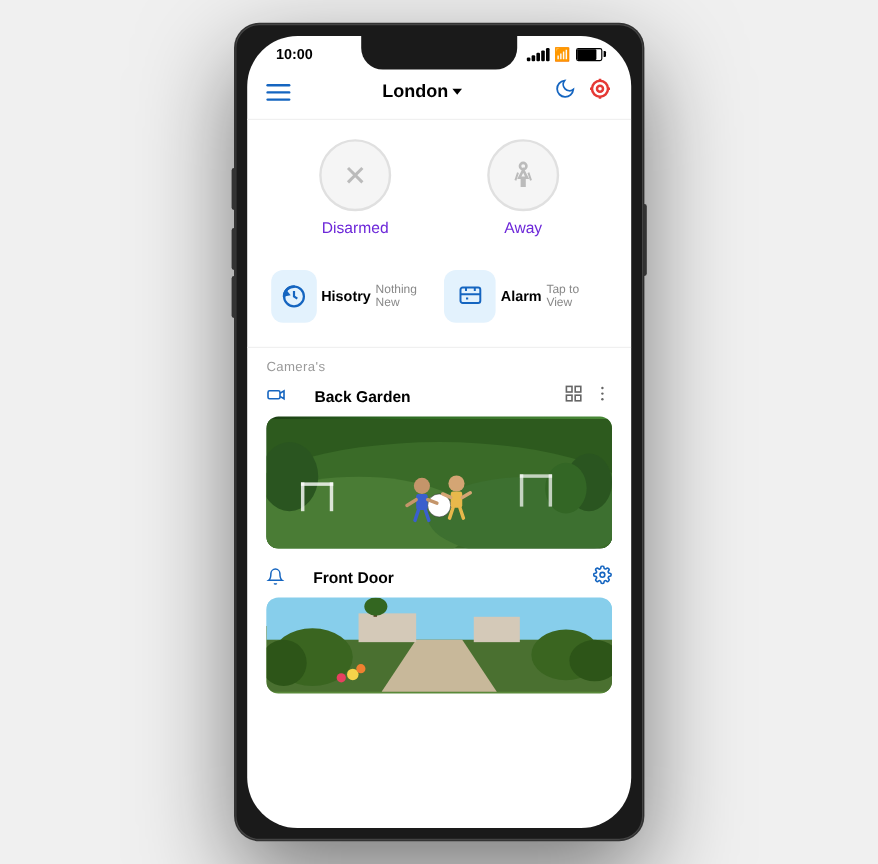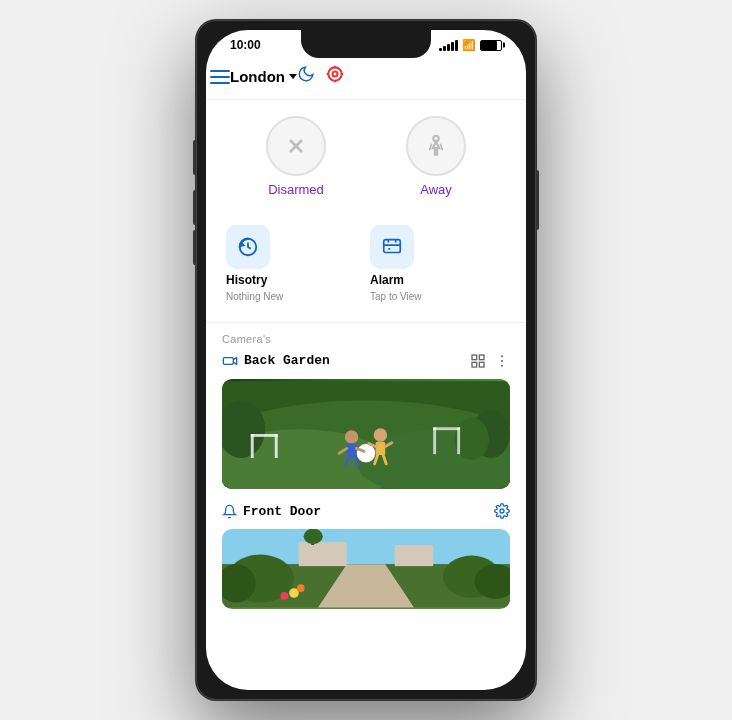--- a/index.html
+++ b/index.html
@@ -127,23 +127,23 @@
     .battery-fill {
       height: 100%;
       width: 80%;
       background: #000;
       border-radius: 1px;
     }
 
     
     .top-nav {
       display: flex;
-      justify-content: flex-start;
-      align-items: center;
-      padding: 8px 4px 10px;
+      justify-content: space-between;
+      align-items: center;
+      padding: 8px 16px 10px;
       border-bottom: 1px solid #f0f0f0;
     }
 
     .hamburger-icon {
       display: flex;
       flex-direction: column;
       gap: 4px;
       cursor: pointer;
     }
     .hamburger-icon span {
@@ -248,21 +248,21 @@
     .quick-actions {
       display: flex;
       padding: 10px 16px 14px;
       gap: 0;
       border-bottom: 1px solid #f0f0f0;
     }
 
     .action-item {
       flex: 1;
       display: flex;
-      flex-direction: column;
+      align-items: center;
       gap: 4px;
       cursor: pointer;
       padding: 6px 4px;
     }
 
     .action-icon-box {
       width: 44px;
       height: 44px;
       background: #E3F2FD;
       border-radius: 10px;
@@ -305,25 +305,25 @@
 
     .camera-title-row {
       display: flex;
       justify-content: space-between;
       align-items: center;
       padding: 4px 0 6px;
     }
 
     .camera-title-left {
       display: flex;
-      gap: 6px;
+      align-items: center;
+      gap: 24px;
       font-size: 13px;
       font-weight: 600;
       color: #000;
-      font-family: Liberation Mono, monospace;
     }
 
     .camera-icon {
       font-size: 14px;
       color: #1565C0;
     }
 
     .camera-actions {
       display: flex;
       gap: 8px;

